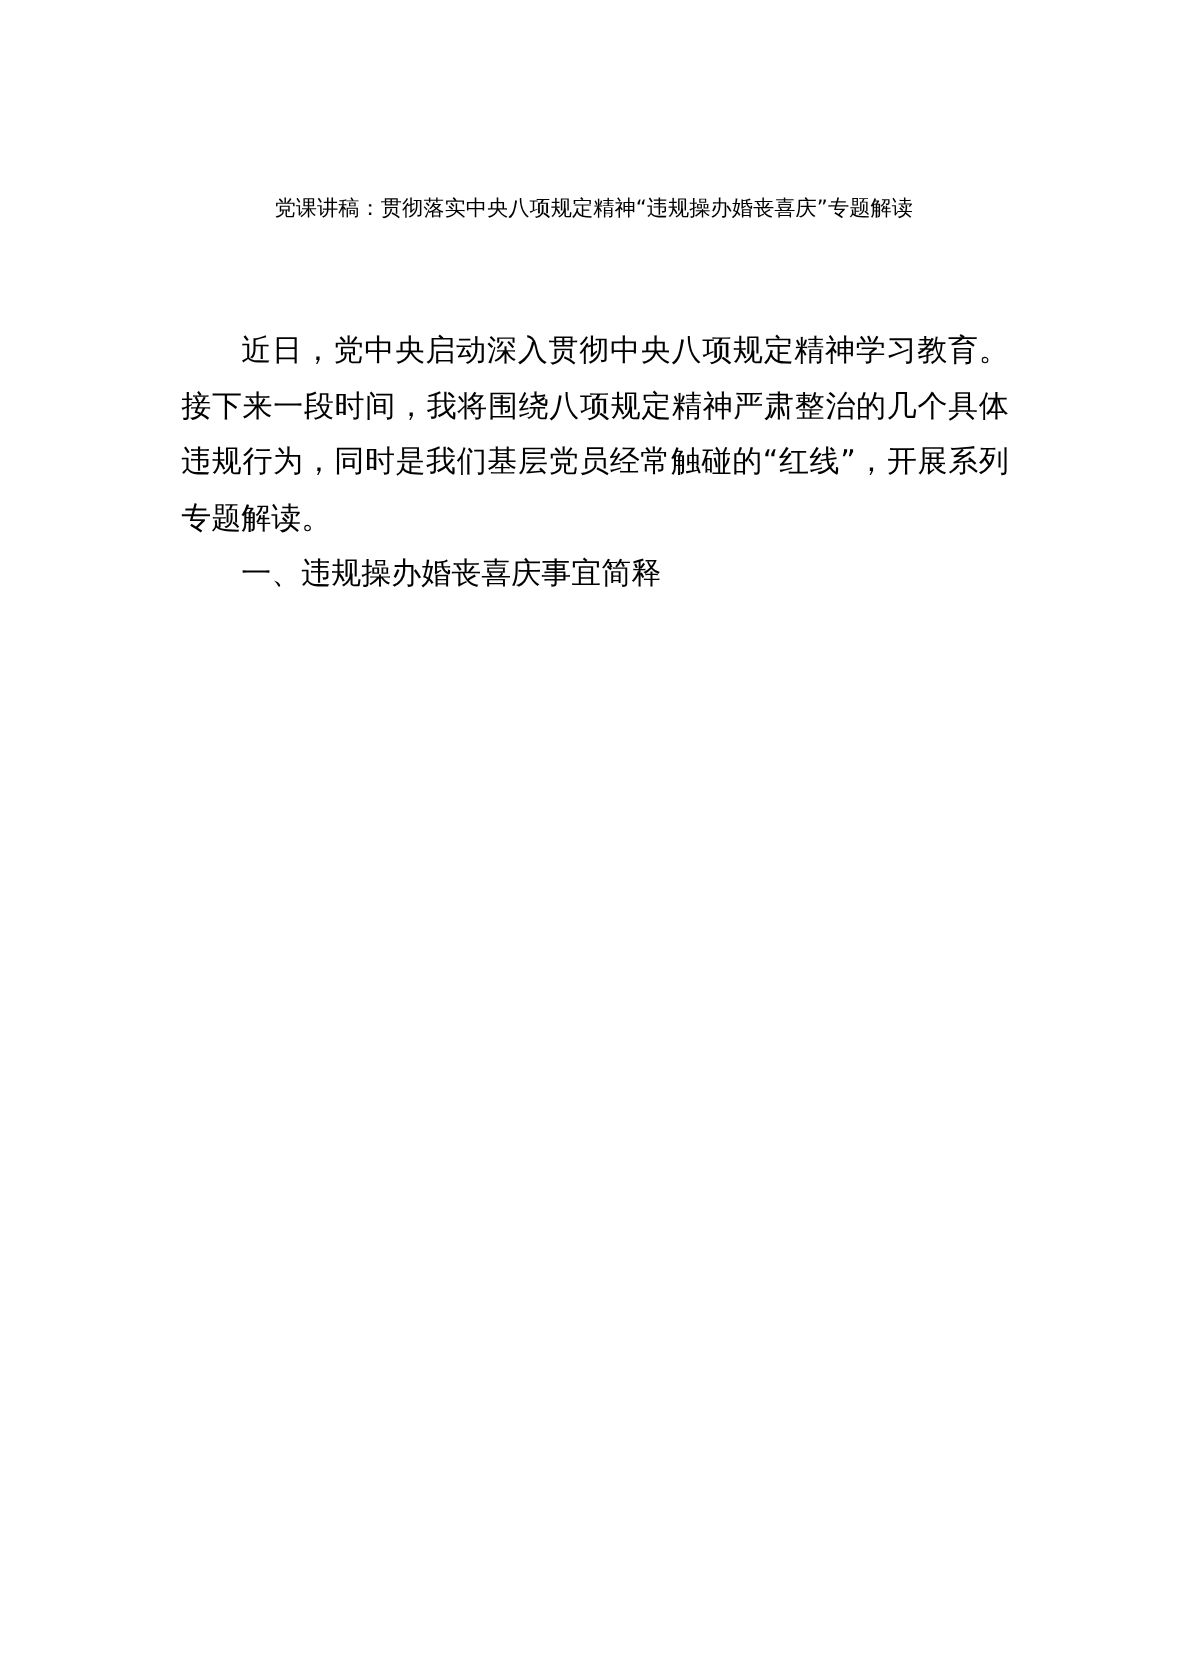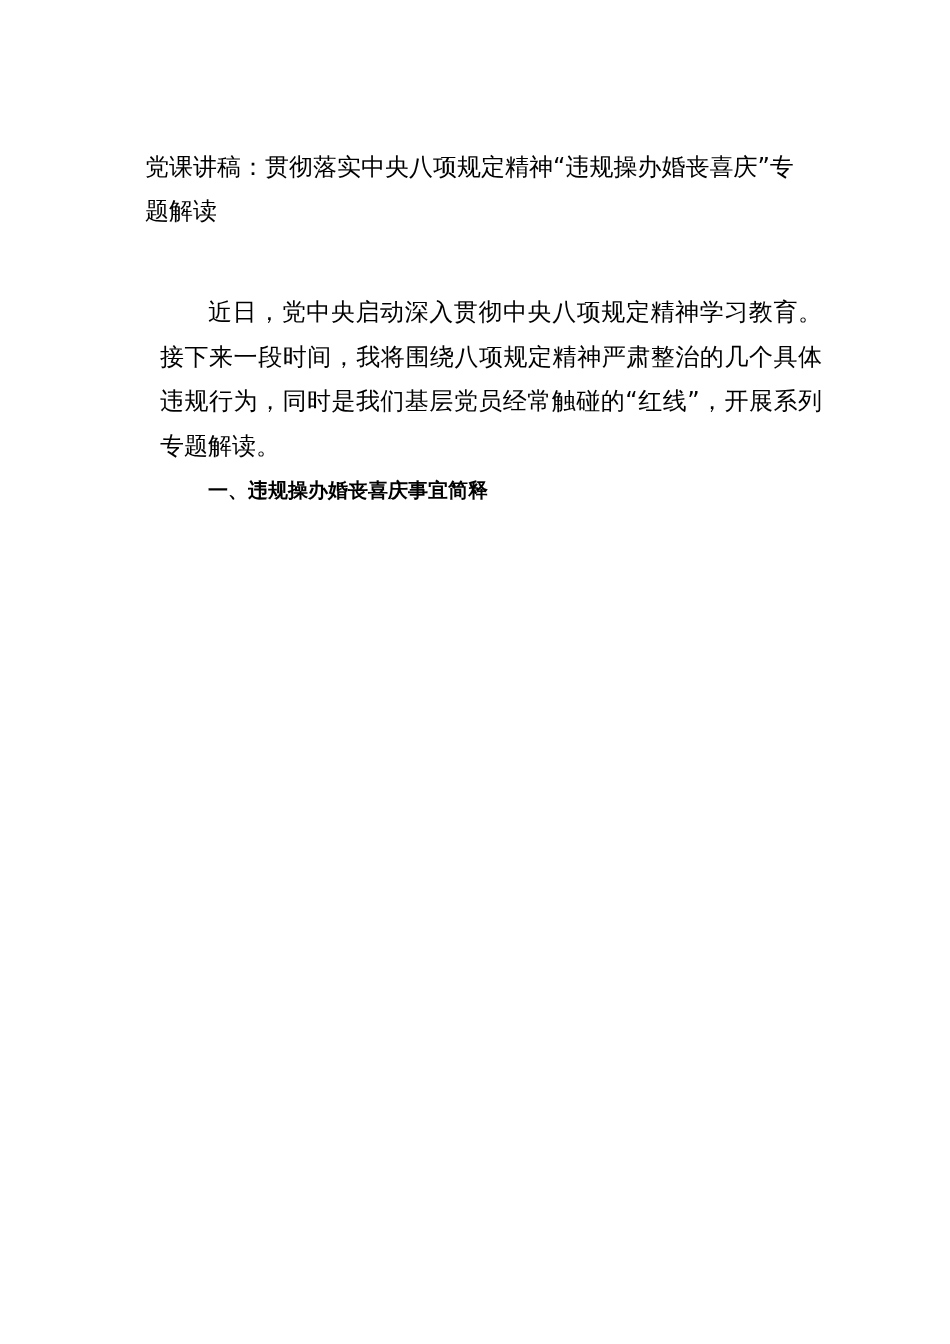--- a/index.html
+++ b/index.html
@@ -21,48 +21,48 @@
       top: 0;
       width: 950px;
       height: 1344px;
       background: #ffffff;
     }
     .title {
       position: absolute;
       left: 145px;
       top: 145px;
       width: 660px;
-      font-size: 24px;
+      text-align: center;
+      font-size: 17px;
       line-height: 44px;
       letter-spacing: 0px;
       margin: 0;
       font-weight: normal;
     }
     .body-text {
       position: absolute;
-      left: 160px;
+      left: 145px;
       top: 258px;
       width: 662px;
-      margin-top: 32px;
     }
     .para {
       margin: 0;
       font-size: 24px;
       line-height: 44.5px;
       text-indent: 48px;
       text-align: justify;
       letter-spacing: 0px;
       word-break: break-all;
     }
     .heading {
       margin: 0;
-      font-size: 20px;
+      font-size: 24px;
       line-height: 44.5px;
       text-indent: 48px;
-      font-weight: bold;
+      font-weight: normal;
     }
   </style>
 </head>
 <body>
 
 <div class="page">
   <h1 class="title">党课讲稿：贯彻落实中央八项规定精神“违规操办婚丧喜庆”专题解读</h1>
 
   <div class="body-text">
     <p class="para">近日，党中央启动深入贯彻中央八项规定精神学习教育。接下来一段时间，我将围绕八项规定精神严肃整治的几个具体违规行为，同时是我们基层党员经常触碰的“红线”，开展系列专题解读。</p>

